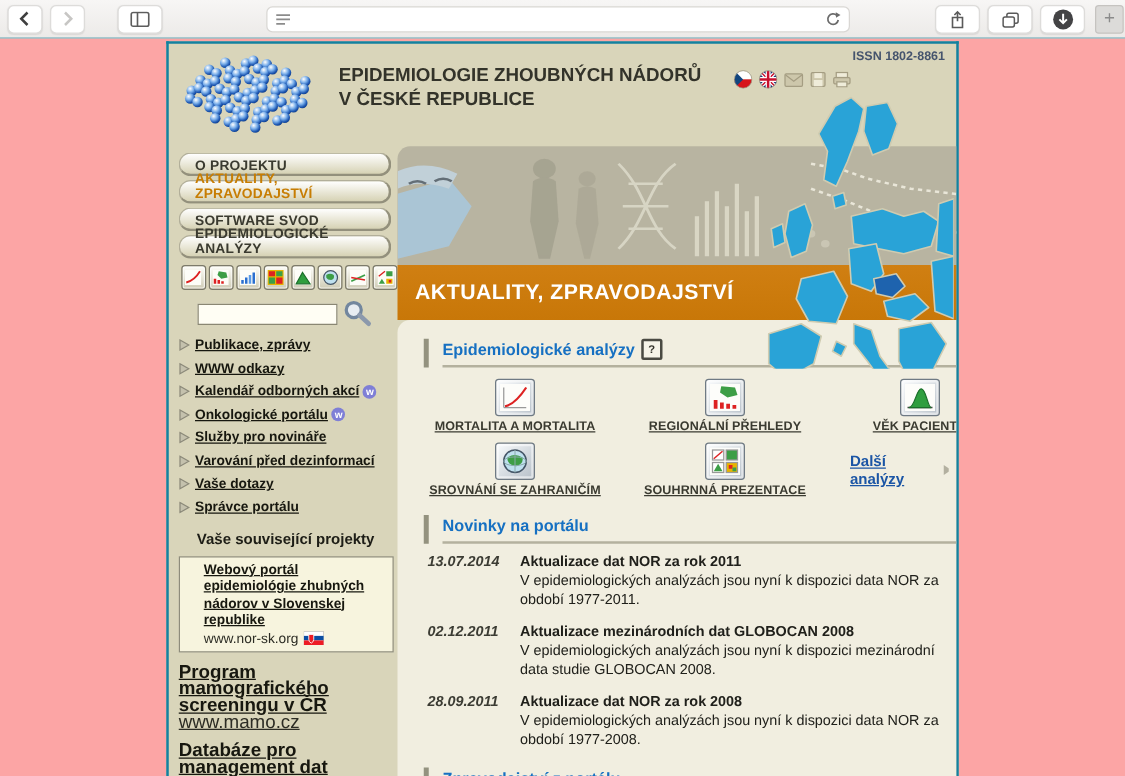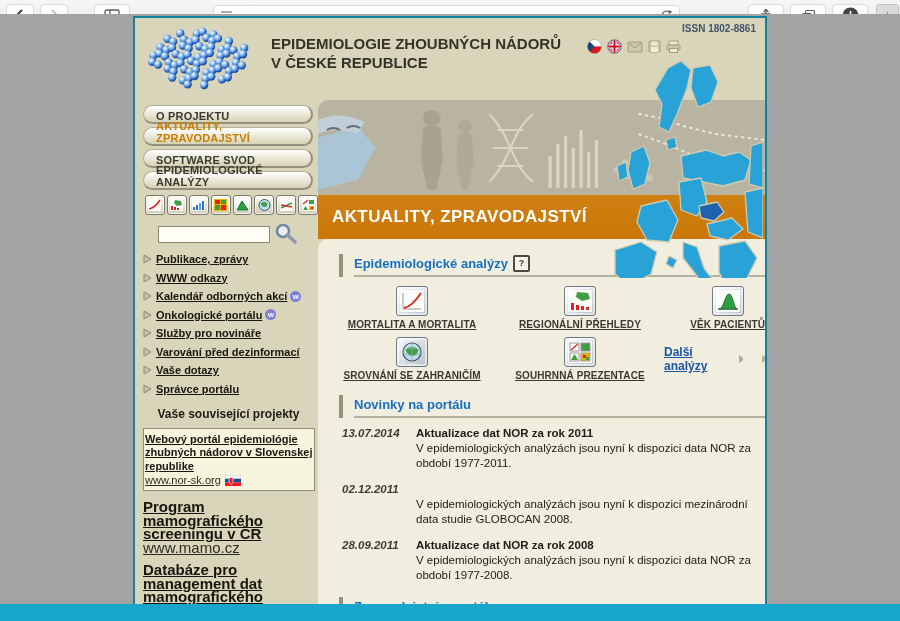--- a/index.html
+++ b/index.html
@@ -17,21 +17,21 @@
   .tbtn.wide{width:34px;}
   .addressbar{position:absolute;left:213px;top:5px;width:467px;height:21px;background:#fff;
               border:1px solid #d9d7d4;border-radius:5px;display:flex;align-items:center;
               padding:0 6px;box-sizing:border-box;}
   .addressbar input{flex:1;border:none;outline:none;font-size:11px;color:#333;background:transparent;}
   .chrome-right{position:absolute;right:0;top:0;height:31px;display:flex;align-items:center;}
   .plus-tile{width:21px;height:21px;background:#dcdbd9;border:1px solid #c5c3c0;border-radius:3px;
              color:#8b8b8b;font-size:15px;line-height:19px;text-align:center;margin:0 1px 0 8px;}
 
   
-  .page{position:absolute;top:14px;left:0;width:900px;height:590px;background:#a3a3a3;}
+  .page{position:absolute;top:31px;left:0;width:900px;height:590px;background:#fca5a5;}
   .site{position:absolute;left:133px;top:2px;width:634px;height:588px;background:#d9d5ba;
         border:2px solid #14809f;border-bottom:none;box-sizing:border-box;overflow:hidden;
         position:absolute;}
   .issn{position:absolute;top:5px;right:9px;font-size:10px;font-weight:bold;color:#45546d;z-index:12;}
 
   
   .site-header{height:82px;display:flex;align-items:flex-start;position:relative;}
   .logo{margin:9px 0 0 12px;}
   .site-title{margin:16px 0 0 18px;font-size:15px;font-weight:bold;color:#33332a;line-height:19px;}
   .hicons{display:flex;gap:5px;align-items:center;margin:21px 0 0 26px;}
@@ -60,23 +60,23 @@
   .mag{margin-left:4px;}
 
   .slinks{margin-top:4px;}
   .sl{display:flex;align-items:center;margin-bottom:6.5px;}
   .sl .lbl{font-size:11px;font-weight:bold;color:#17170f;text-decoration:underline;margin-left:4px;cursor:pointer;}
   .wbadge{width:11px;height:11px;border-radius:50%;background:#7f7fd6;color:#fff;font-size:8px;
           font-weight:bold;text-align:center;line-height:11px;margin-left:3px;}
 
   .projects-head{font-weight:bold;font-size:12px;color:#1d1d16;text-align:center;margin:12px 4px 7px 0;}
   .featured{border:1px solid #8e8c7b;background:#f7f4de;width:172px;box-sizing:border-box;
-            padding:4px 1px;font-size:11px;}
+            padding:4px 19px;font-size:11px;}
   .featured .t{font-weight:bold;text-decoration:underline;color:#17170f;line-height:13.5px;cursor:pointer;}
-  .featured .u{text-decoration:underline;color:#2c2c24;margin-top:1px;display:flex;align-items:center;gap:4px;cursor:pointer;}
+  .featured .u{color:#2c2c24;margin-top:1px;display:flex;align-items:center;gap:4px;cursor:pointer;}
   .proj{margin-top:9px;width:176px;font-size:15px;line-height:13.5px;}
   .proj .t{font-weight:bold;text-decoration:underline;color:#17170f;cursor:pointer;}
   .proj .u{text-decoration:underline;color:#2c2c24;cursor:pointer;}
 
   
   .collage{height:95px;background:#b8b4a1;border-radius:10px 10px 0 0;overflow:hidden;}
   .orange{height:44px;background:linear-gradient(#d07f12,#c87708);display:flex;align-items:center;}
   .orange .btxt{color:#fff;font-weight:bold;font-size:17px;padding-left:14px;letter-spacing:.4px;}
   .panel{margin-right:14px;background:#f1eee0;border-radius:10px 10px 0 0;padding:13px 10px 20px 10px;
          min-height:310px;box-sizing:border-box;}
@@ -91,21 +91,21 @@
            font-size:9px;font-weight:bold;color:#33332b;text-align:center;line-height:13px;cursor:pointer;}
 
   .an-grid{display:grid;grid-template-columns:168px 168px 1fr;row-gap:7px;margin:9px 0 4px 0;}
   .an-item{display:flex;flex-direction:column;align-items:center;justify-content:flex-end;}
   .an-item .lbl{font-size:10px;font-weight:bold;color:#3a3a30;text-decoration:underline;margin-top:3px;
                 letter-spacing:.1px;cursor:pointer;white-space:nowrap;}
   .ico-frame{width:30px;height:28px;border:1px solid #6f7a84;border-radius:3px;cursor:pointer;
              background:linear-gradient(135deg,#fafcfd,#b6bfc8);
              box-shadow:inset 0 0 0 2px rgba(255,255,255,.55);
              display:flex;align-items:center;justify-content:center;}
-  .more-cell{display:flex;align-items:center;justify-content:center;gap:18px;}
+  .more-cell{display:flex;align-items:center;justify-content:center;gap:18px;margin-left:16px;}
   .more-link{color:#1b55a5;font-weight:bold;font-size:12px;text-decoration:underline;cursor:pointer;margin-right:4px;}
 
   .news{margin:8px 0 4px 14px;}
   .n-item{display:flex;margin-bottom:11px;font-size:11.5px;color:#20201b;line-height:15px;}
   .n-date{width:74px;flex-shrink:0;font-style:italic;font-weight:bold;color:#3b3b33;}
   .n-body{width:340px;}
   .n-title{font-weight:bold;}
 
   .sec.gap{margin-top:14px;}
 </style>
@@ -636,21 +636,21 @@
         </div>
 
         <div class="news">
           <div class="n-item">
             <span class="n-date">13.07.2014</span>
             <span class="n-body"><span class="n-title">Aktualizace dat NOR za rok 2011</span><br>
               <span>V epidemiologických analýzách jsou nyní k dispozici data NOR za období 1977-2011.</span></span>
           </div>
           <div class="n-item">
             <span class="n-date">02.12.2011</span>
-            <span class="n-body"><br>
+            <span class="n-body"><span class="n-title">Aktualizace mezinárodních dat GLOBOCAN 2008</span><br>
               <span>V epidemiologických analýzách jsou nyní k dispozici mezinárodní data studie GLOBOCAN 2008.</span></span>
           </div>
           <div class="n-item">
             <span class="n-date">28.09.2011</span>
             <span class="n-body"><span class="n-title">Aktualizace dat NOR za rok 2008</span><br>
               <span>V epidemiologických analýzách jsou nyní k dispozici data NOR za období 1977-2008.</span></span>
           </div>
         </div>
 
         <div class="sec gap">

